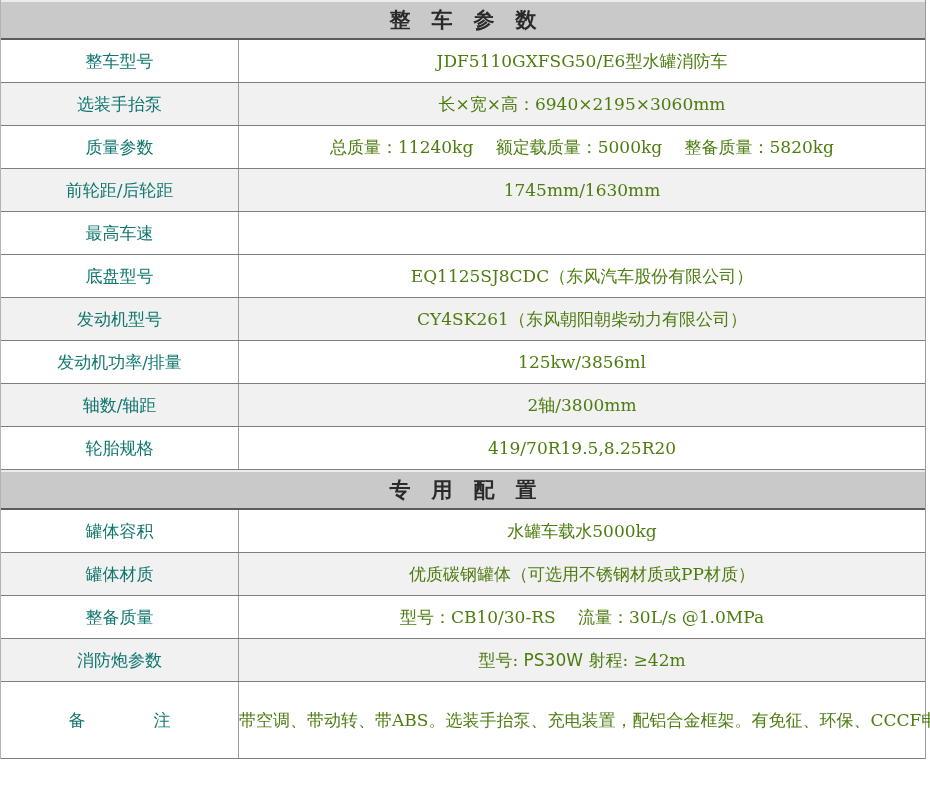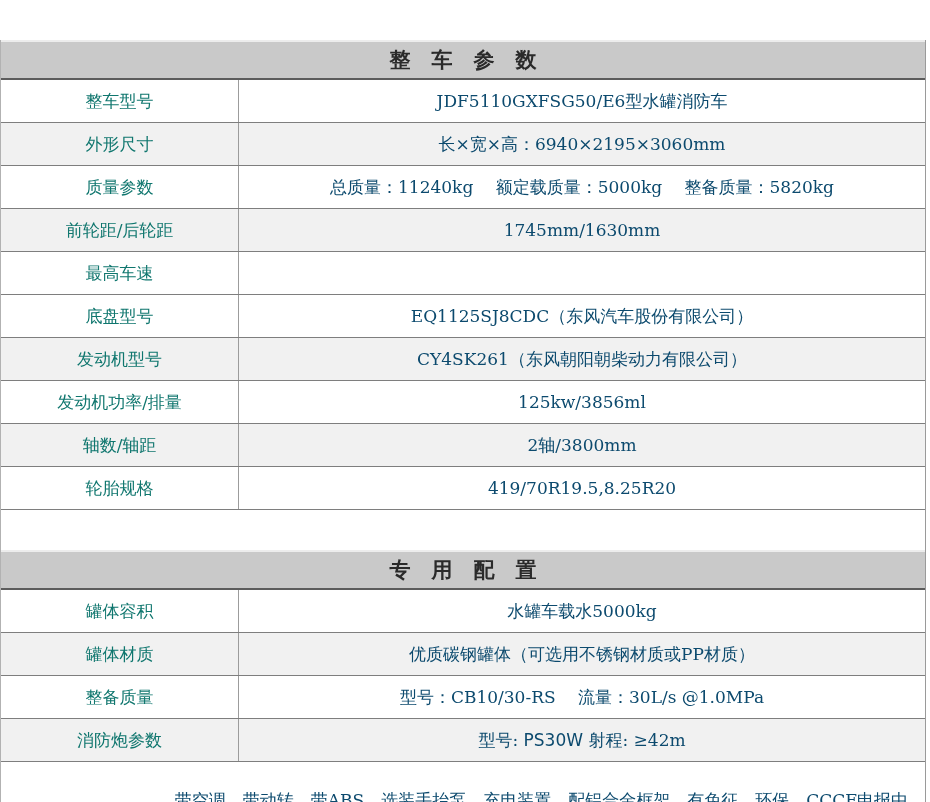--- a/index.html
+++ b/index.html
@@ -23,21 +23,20 @@
     border-top: 2px solid #ececec;
     border-bottom: 2px solid #5c5c5c;
     display: flex;
     align-items: center;
     justify-content: center;
     font-family: "DejaVu Sans", "Liberation Sans", sans-serif;
     font-weight: bold;
     font-size: 21px;
     color: #2a2a2a;
     white-space: pre;
-    margin-top: 40px;
   }
   .row {
     display: flex;
     align-items: stretch;
     box-sizing: border-box;
     height: 43px;
     border-bottom: 1px solid #7e7e7e;
     background: #ffffff;
     font-size: 17px;
   }
@@ -50,21 +49,21 @@
     white-space: pre;
   }
   .cell.label {
     flex: 0 0 238px;
     width: 238px;
     border-right: 1px solid #9c9c9c;
     color: #0f766e;
   }
   .cell.value {
     flex: 1;
-    color: #0c4a6e;
+    color: #4d7c0f;
   }
   .row.remark { height: 77px; }
   .row.remark .cell.value {
     flex-direction: row;
     line-height: 1.45;
     justify-content: flex-end;
   }
   .sans {
     font-family: "DejaVu Sans", "Liberation Sans", sans-serif;
   }
@@ -74,21 +73,21 @@
 
 <div class="spec-table">
 
   <div class="section">
     <div class="sec-header">整　车　参　数</div>
     <div class="row">
       <div class="cell label">整车型号</div>
       <div class="cell value">JDF5110GXFSG50/E6型水罐消防车</div>
     </div>
     <div class="row alt">
-      <div class="cell label">外形尺寸</div>
+      <div class="cell label">选装手抬泵</div>
       <div class="cell value">长×宽×高：6940×2195×3060mm</div>
     </div>
     <div class="row">
       <div class="cell label">质量参数</div>
       <div class="cell value">总质量：11240kg　 额定载质量：5000kg　 整备质量：5820kg</div>
     </div>
     <div class="row alt">
       <div class="cell label">前轮距/后轮距</div>
       <div class="cell value">1745mm/1630mm</div>
     </div>
@@ -134,20 +133,21 @@
       <div class="cell label">整备质量</div>
       <div class="cell value">型号：CB10/30-RS　 流量：30L/s @1.0MPa</div>
     </div>
     <div class="row alt">
       <div class="cell label">消防炮参数</div>
       <div class="cell value">
         <span>型号: </span><span class="sans">PS30W</span><span> 射程: ≥42m</span>
       </div>
     </div>
     <div class="row remark">
+      <div class="cell label">备　　　　注</div>
       <div class="cell value">
         <div>带空调、带动转、带ABS。</div>
         <div>选装手抬泵、充电装置，配铝合金框架。</div>
         <div>有免征、环保、CCCF申报中。</div>
       </div>
     </div>
   </div>
 
 </div>
 

